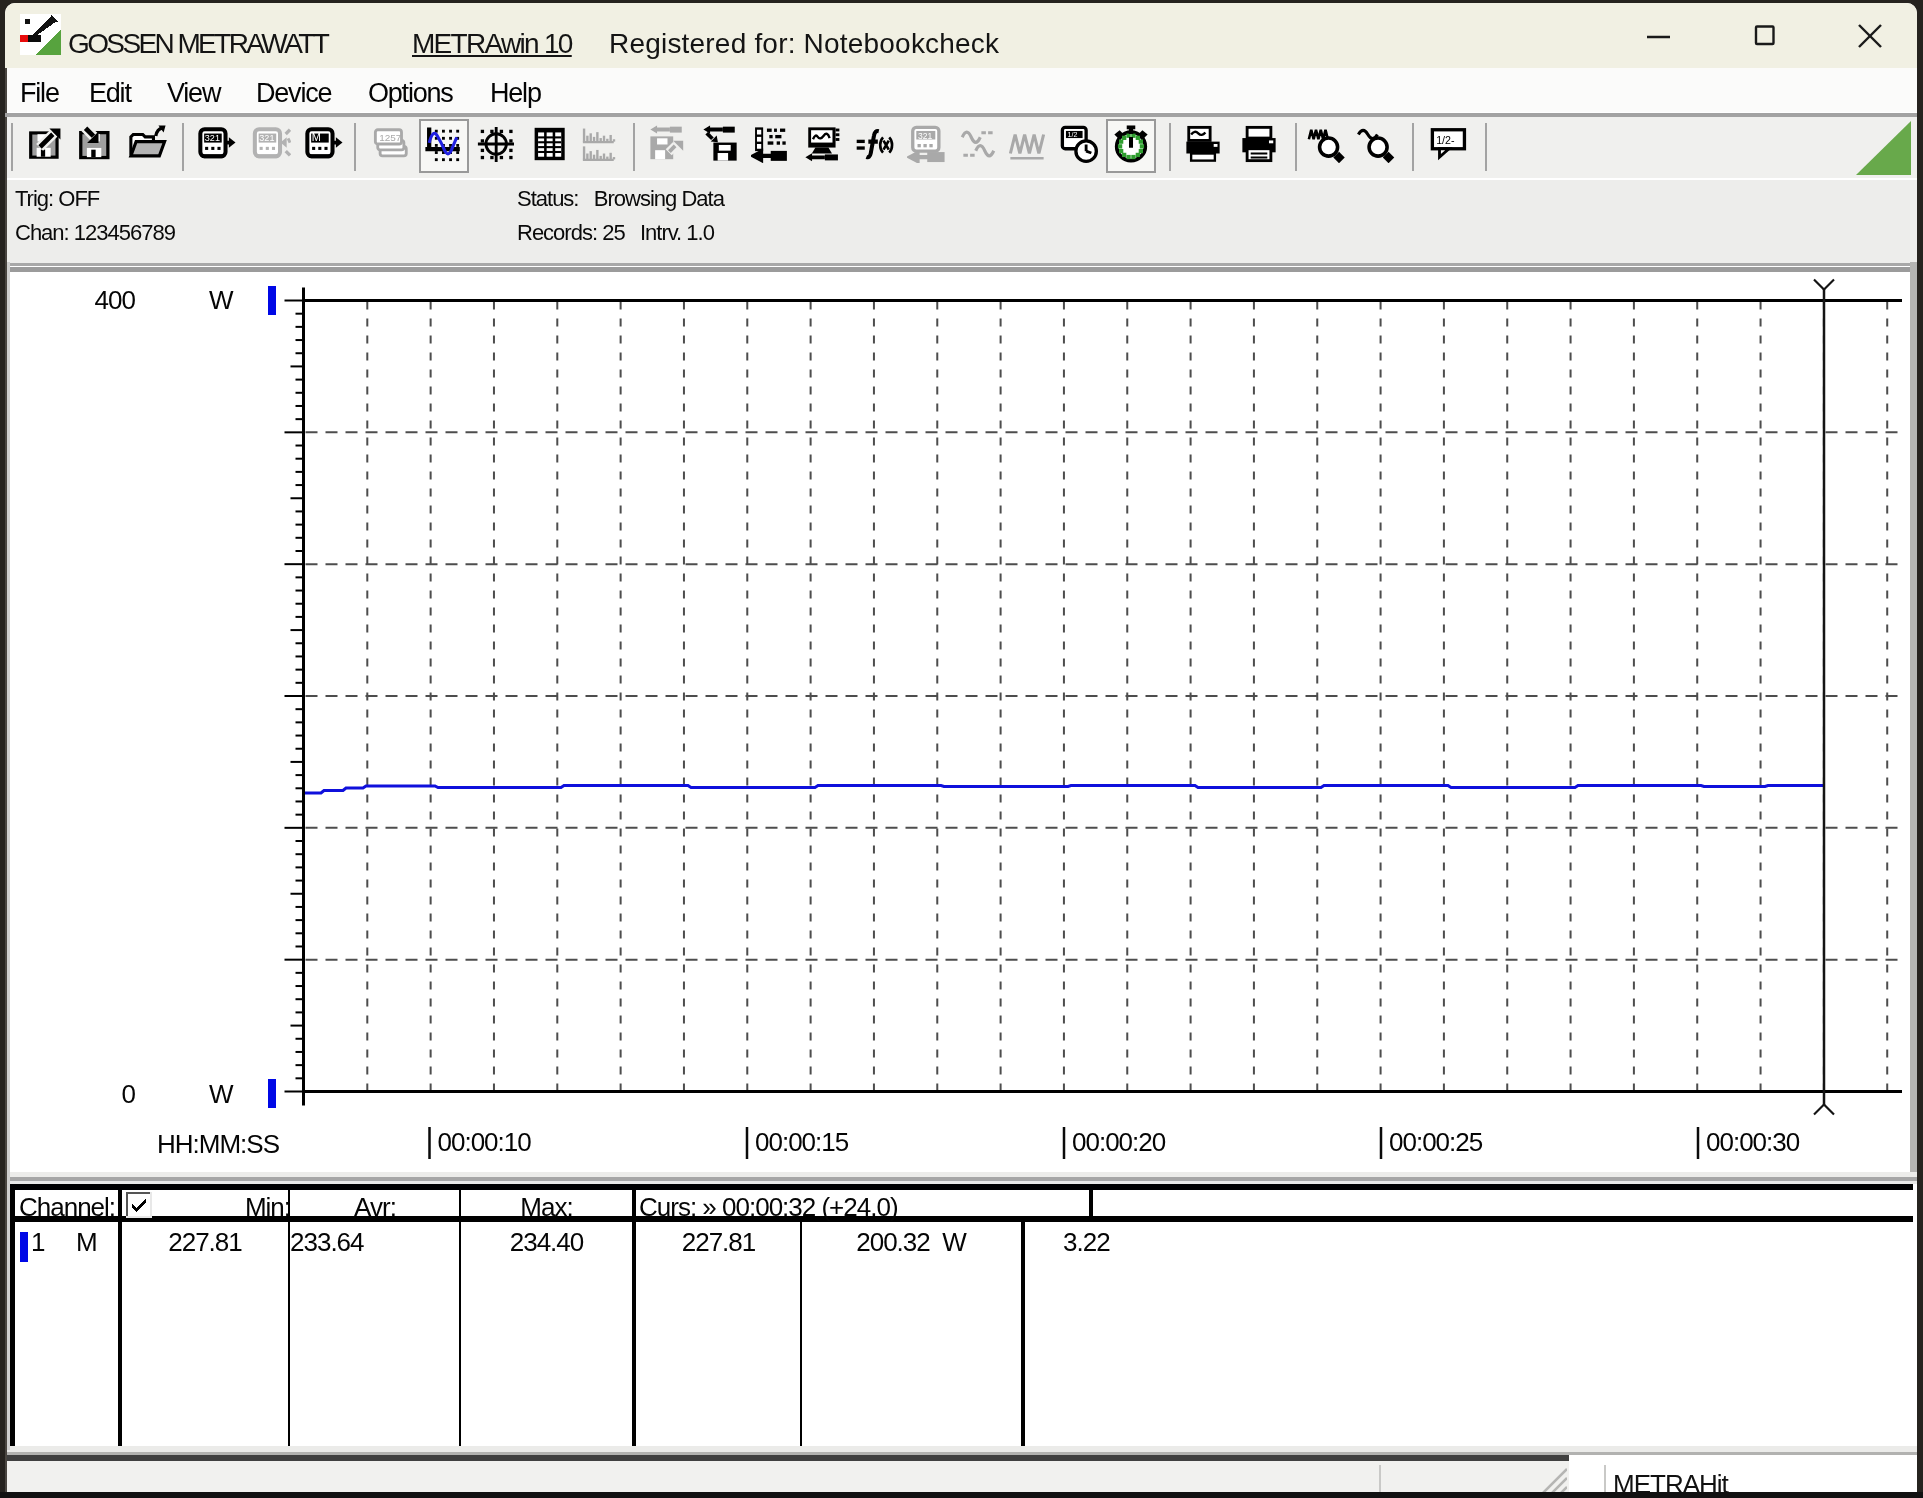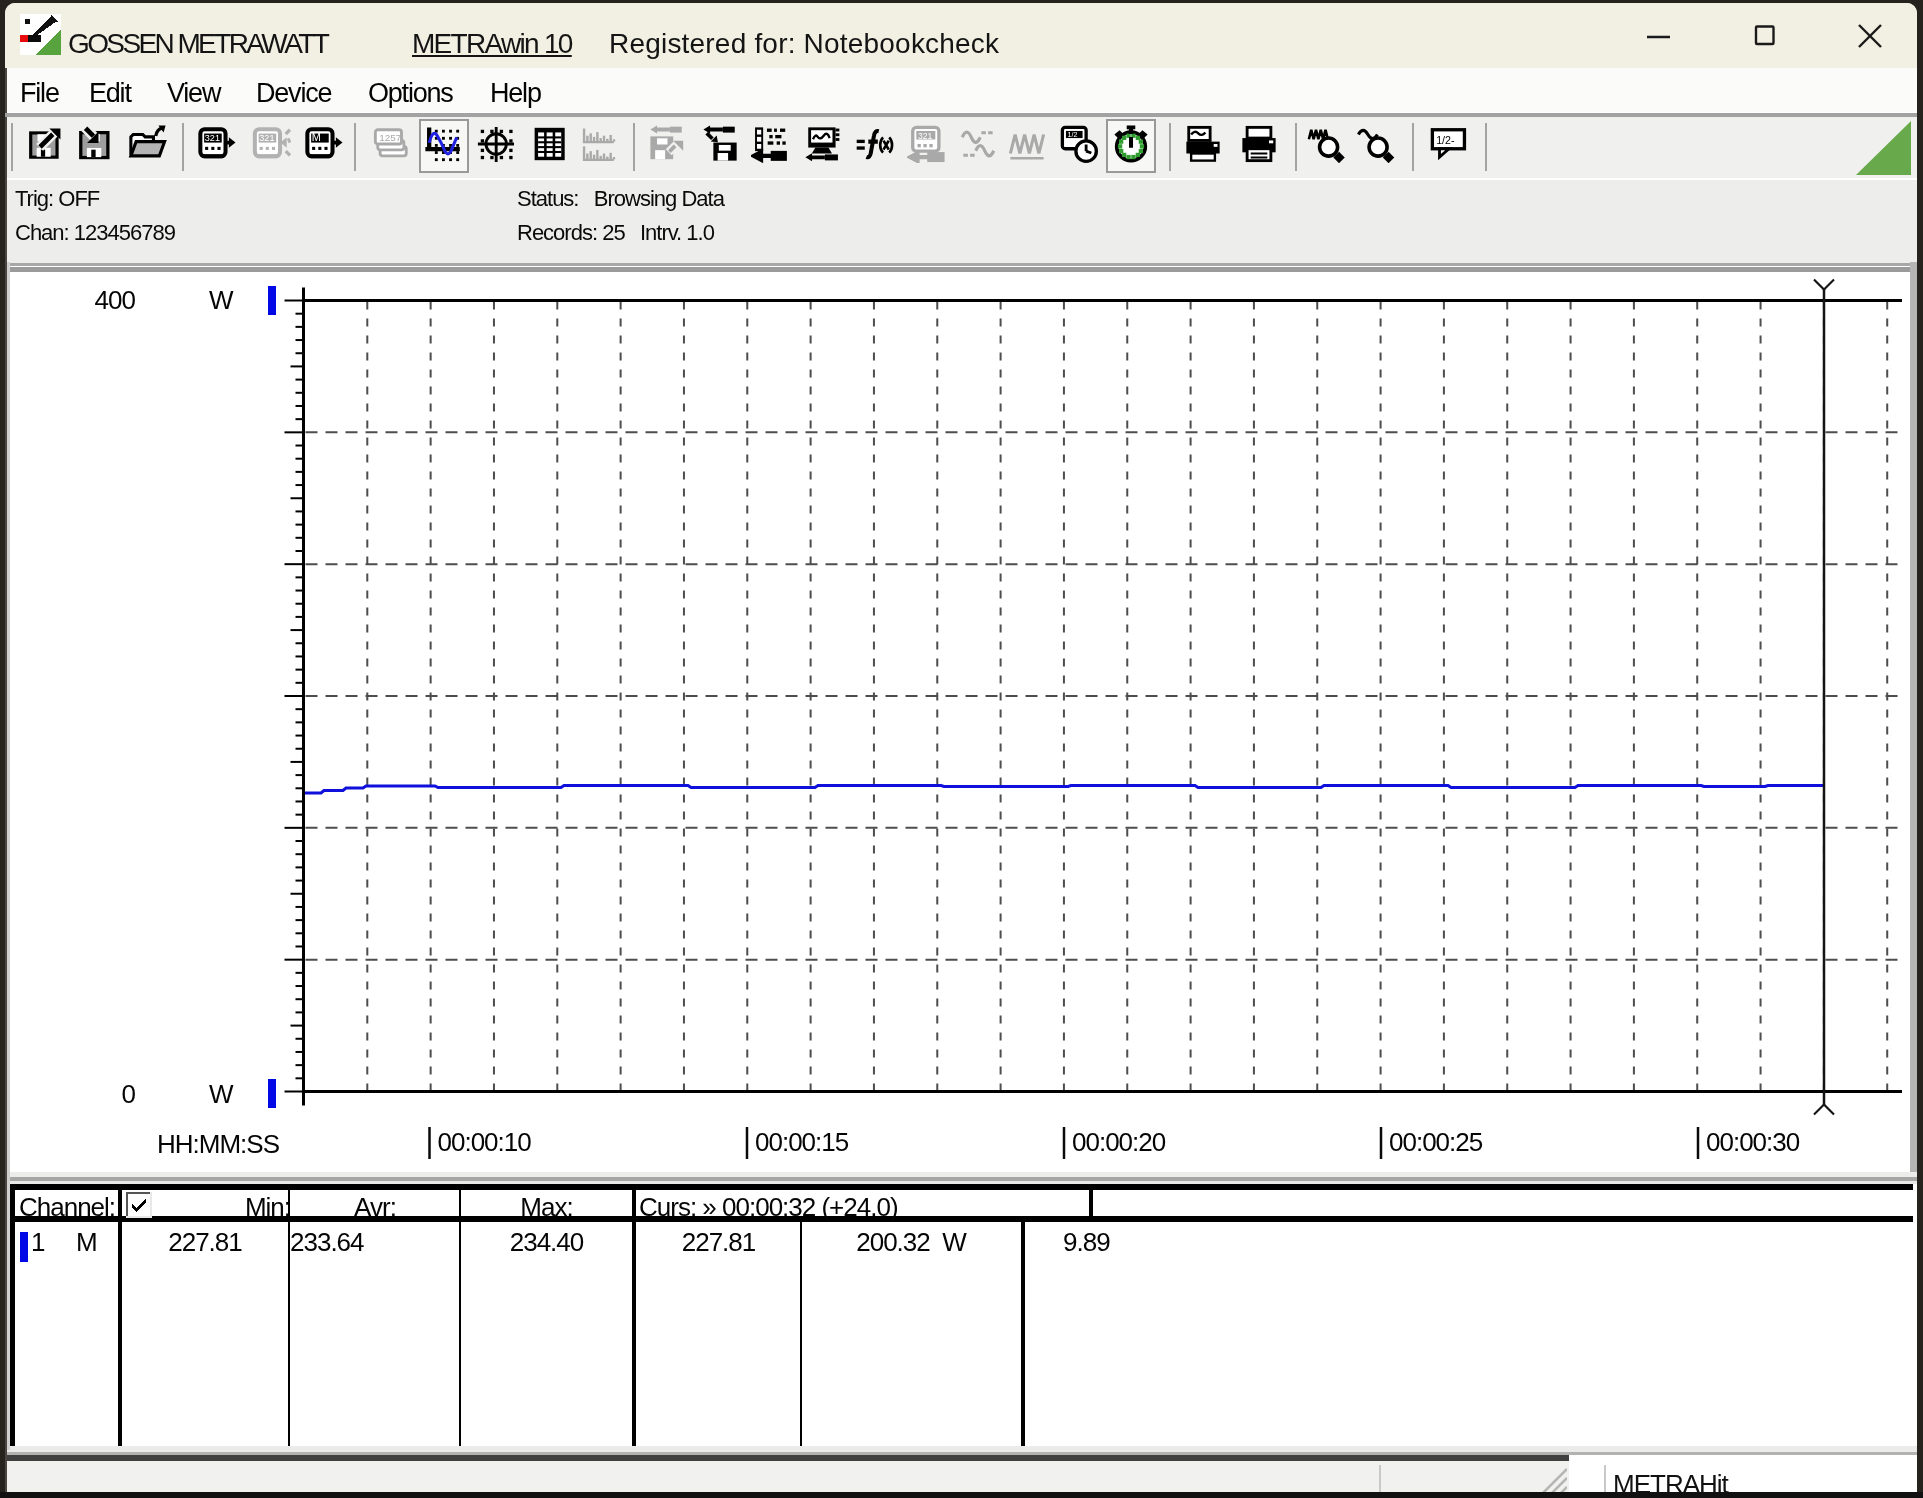--- a/index.html
+++ b/index.html
@@ -537,21 +537,21 @@
     <div class="th" style="left:456px;width:171px;text-align:center">Max:</div>
     <div class="th" style="left:634px">Curs: » 00:00:32 (+24.0)</div>
     <div class="abs" style="left:15px;top:48px;width:8px;height:30px;background:#0008e6"></div>
     <div class="td" style="left:26px">1</div>
     <div class="td" style="left:71px">M</div>
     <div class="td" style="left:115px;width:170px;text-align:center">227.81</div>
     <div class="td" style="left:285px;width:170px;text-align:left">233.64</div>
     <div class="td" style="left:456px;width:171px;text-align:center">234.40</div>
     <div class="td" style="left:631px;width:165px;text-align:center">227.81</div>
     <div class="td" style="left:796px;width:220px;text-align:center">200.32  W</div>
-    <div class="td" style="left:1058px">9.89</div>
+    <div class="td" style="left:1058px">3.22</div>
   </div>
   <div id="gap"></div>
   <div id="statusbar">
     <div class="pdiv" style="left:1374px"></div>
     <div class="pdiv" style="left:1599px"></div>
     <div class="abs" style="left:1608px;top:8px;font-size:26px;color:#111;letter-spacing:-1px">METRAHit Starline-Seri</div>
     <svg class="abs" style="right:2px;top:4px" width="28" height="28" viewBox="0 0 28 28">
       <g stroke="#b5b5b3" stroke-width="2.5">
         <line x1="4" y1="28" x2="28" y2="4"></line>
         <line x1="13" y1="28" x2="28" y2="13"></line>

